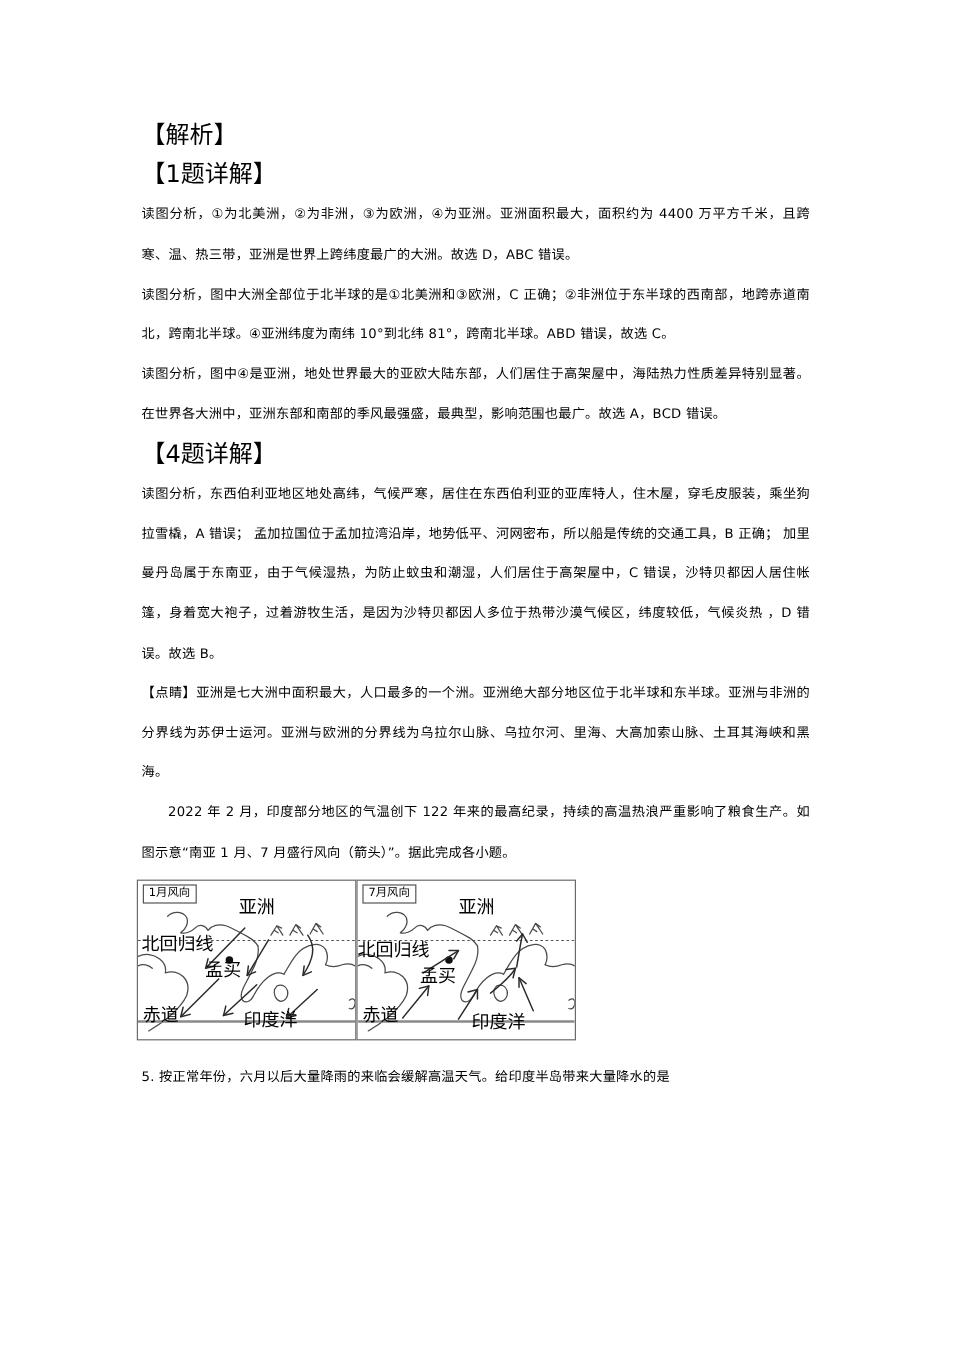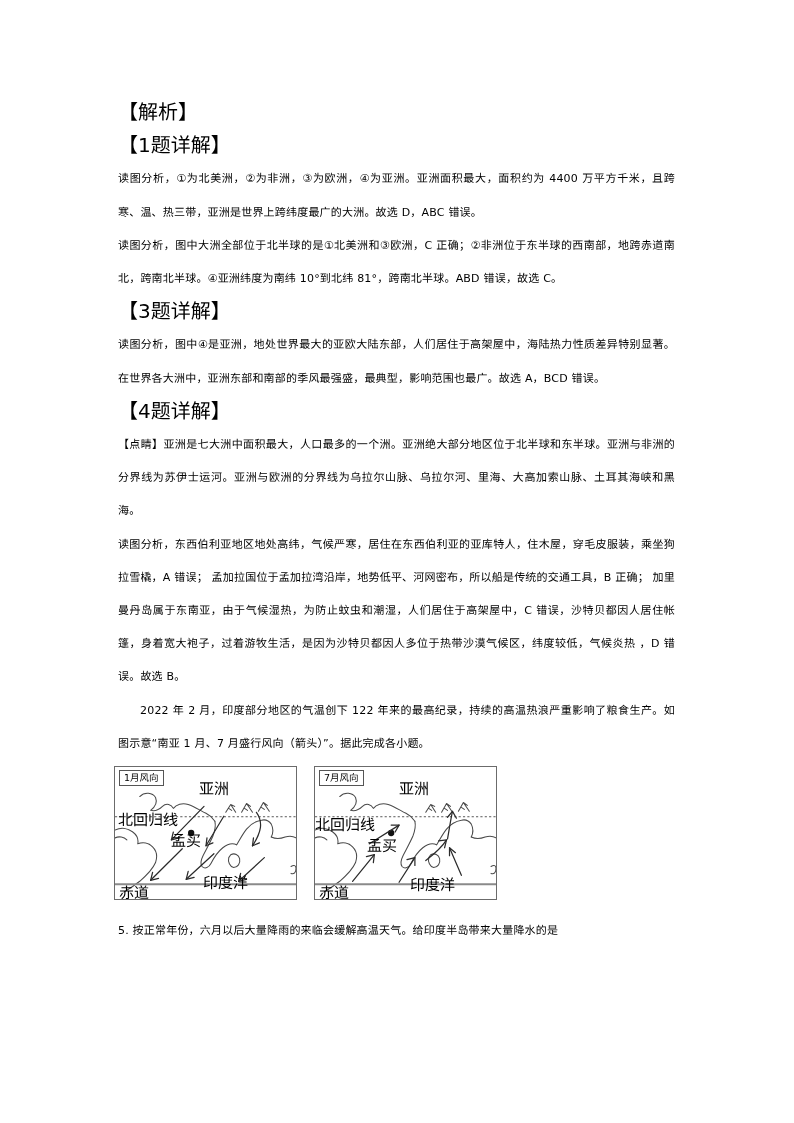--- a/index.html
+++ b/index.html
@@ -38,21 +38,21 @@
   .heading {
     font-size: 20px;
     line-height: 33.2px;
     margin: 0;
     font-weight: normal;
   }
 
   
   .figure-row {
     display: flex;
-    gap: 17px;
+    gap: 0;
     margin-top: 6px;
     margin-left: -4px;
   }
   .map-box {
     position: relative;
     width: 183px;
     height: 134px;
     border: 1px solid #6b6b6b;
     background: #ffffff;
     box-sizing: border-box;
@@ -82,21 +82,21 @@
     font-size: 15px;
     line-height: 11px;
     white-space: nowrap;
     background: transparent;
     z-index: 3;
   }
   .lbl-asia   { left: 84px;  top: 17px; }
   .lbl-tropic { left: 3px;   top: 48px; }
   .lbl-mumbai { left: 56px;  top: 69px; }
   .lbl-ocean  { left: 88px;  top: 111px; }
-  .lbl-equator{ left: 4px;   top: 121px; }
+  .lbl-equator{ left: 4px;   top: 107px; }
 
   .lbl-tropic2 { left: 0px;  top: 53px; }
   .lbl-mumbai2 { left: 52px; top: 74px; }
   .lbl-ocean2  { left: 95px; top: 113px; }
 
   .q-last {
     margin-top: 14px;
   }
 </style>
 </head>
@@ -104,27 +104,26 @@
 
 <div class="page">
 
   <div class="heading">【解析】</div>
 
   <div class="heading">【1题详解】</div>
   <p class="para">读图分析，①为北美洲，②为非洲，③为欧洲，④为亚洲。亚洲面积最大，面积约为 4400 万平方千米，且跨寒、温、热三带，亚洲是世界上跨纬度最广的大洲。故选 D，ABC 错误。</p>
 
   <p class="para">读图分析，图中大洲全部位于北半球的是①北美洲和③欧洲，C 正确；②非洲位于东半球的西南部，地跨赤道南北，跨南北半球。④亚洲纬度为南纬 10°到北纬 81°，跨南北半球。ABD 错误，故选 C。</p>
 
-  <div class="heading">【3题详解】</div>
   <p class="para">读图分析，图中④是亚洲，地处世界最大的亚欧大陆东部，人们居住于高架屋中，海陆热力性质差异特别显著。在世界各大洲中，亚洲东部和南部的季风最强盛，最典型，影响范围也最广。故选 A，BCD 错误。</p>
 
   <div class="heading">【4题详解】</div>
+  <p class="para">读图分析，东西伯利亚地区地处高纬，气候严寒，居住在东西伯利亚的亚库特人，住木屋，穿毛皮服装，乘坐狗拉雪橇，A 错误； 孟加拉国位于孟加拉湾沿岸，地势低平、河网密布，所以船是传统的交通工具，B 正确； 加里曼丹岛属于东南亚，由于气候湿热，为防止蚊虫和潮湿，人们居住于高架屋中，C 错误，沙特贝都因人居住帐篷，身着宽大袍子，过着游牧生活，是因为沙特贝都因人多位于热带沙漠气候区，纬度较低，气候炎热 ，D 错误。故选 B。</p>
+
   <p class="para"><span>【点睛】</span><span>亚洲是七大洲中面积最大，人口最多的一个洲。亚洲绝大部分地区位于北半球和东半球。亚洲与非洲的分界线为苏伊士运河。亚洲与欧洲的分界线为乌拉尔山脉、乌拉尔河、里海、大高加索山脉、土耳其海峡和黑海。</span></p>
-
-  <p class="para">读图分析，东西伯利亚地区地处高纬，气候严寒，居住在东西伯利亚的亚库特人，住木屋，穿毛皮服装，乘坐狗拉雪橇，A 错误； 孟加拉国位于孟加拉湾沿岸，地势低平、河网密布，所以船是传统的交通工具，B 正确； 加里曼丹岛属于东南亚，由于气候湿热，为防止蚊虫和潮湿，人们居住于高架屋中，C 错误，沙特贝都因人居住帐篷，身着宽大袍子，过着游牧生活，是因为沙特贝都因人多位于热带沙漠气候区，纬度较低，气候炎热 ，D 错误。故选 B。</p>
 
   <p class="para indent">2022 年 2 月，印度部分地区的气温创下 122 年来的最高纪录，持续的高温热浪严重影响了粮食生产。如图示意“南亚 1 月、7 月盛行风向（箭头）”。据此完成各小题。</p>
 
   <div class="figure-row">
 
     <div class="map-box">
       <svg class="map-svg" viewBox="0 0 183 134" preserveAspectRatio="none">
         <g fill="none" stroke="#4a4a4a" stroke-width="1.05" stroke-linecap="round" stroke-linejoin="round">
 
           <path d="M25,30 C30,25 38,26 41,31 C43,36 40,41 36,44 C40,45 45,43 48,40 C52,36 57,38 59,42 C62,38 68,36 74,38 C80,40 86,44 92,47 C96,49 99,52 101,55"></path>

